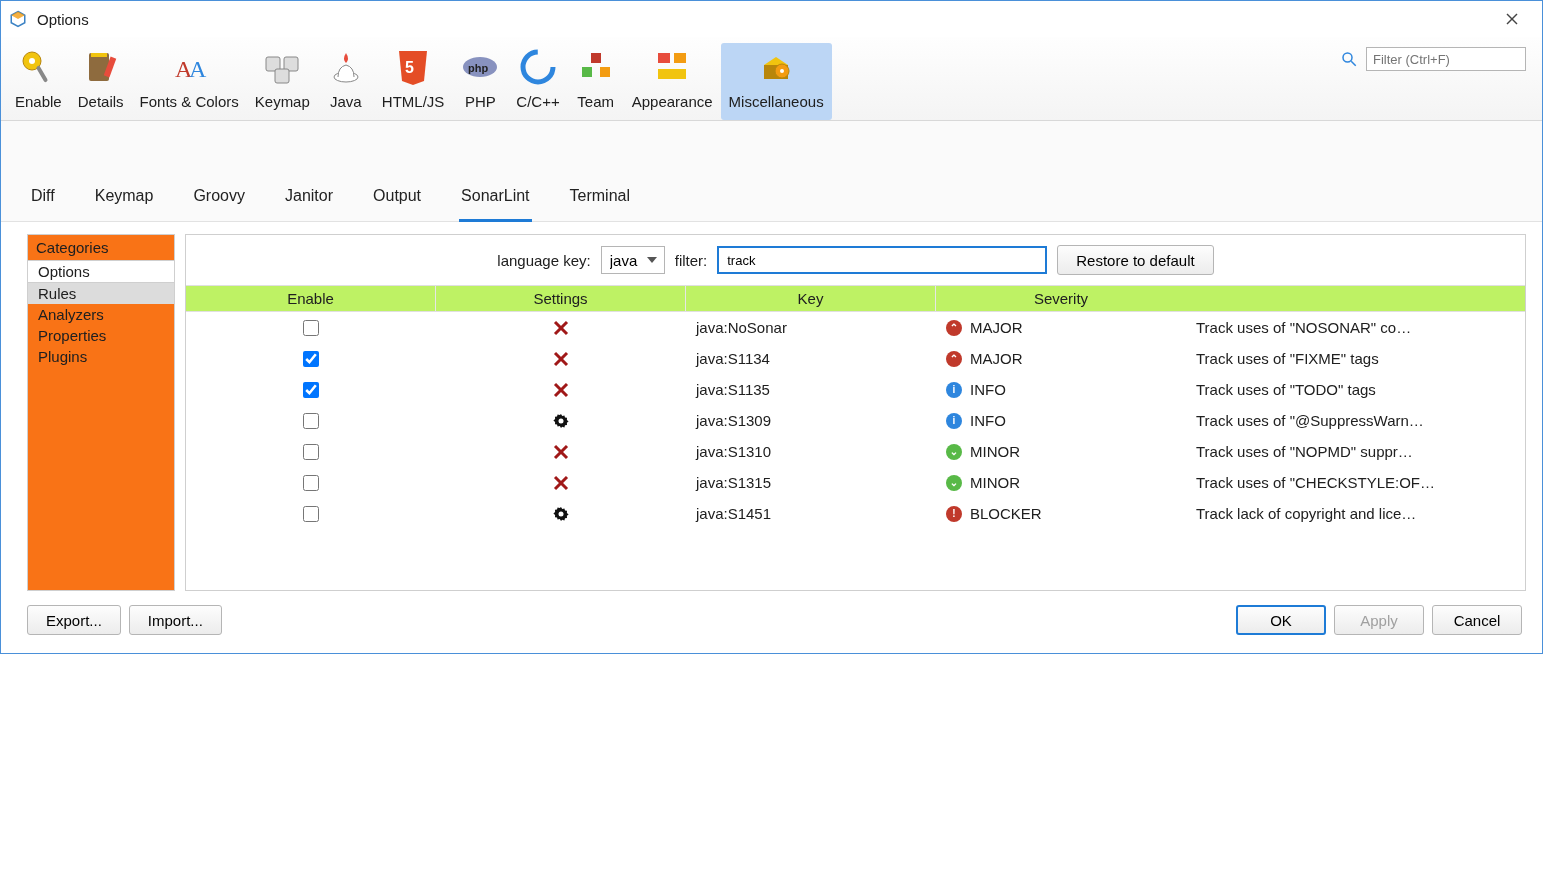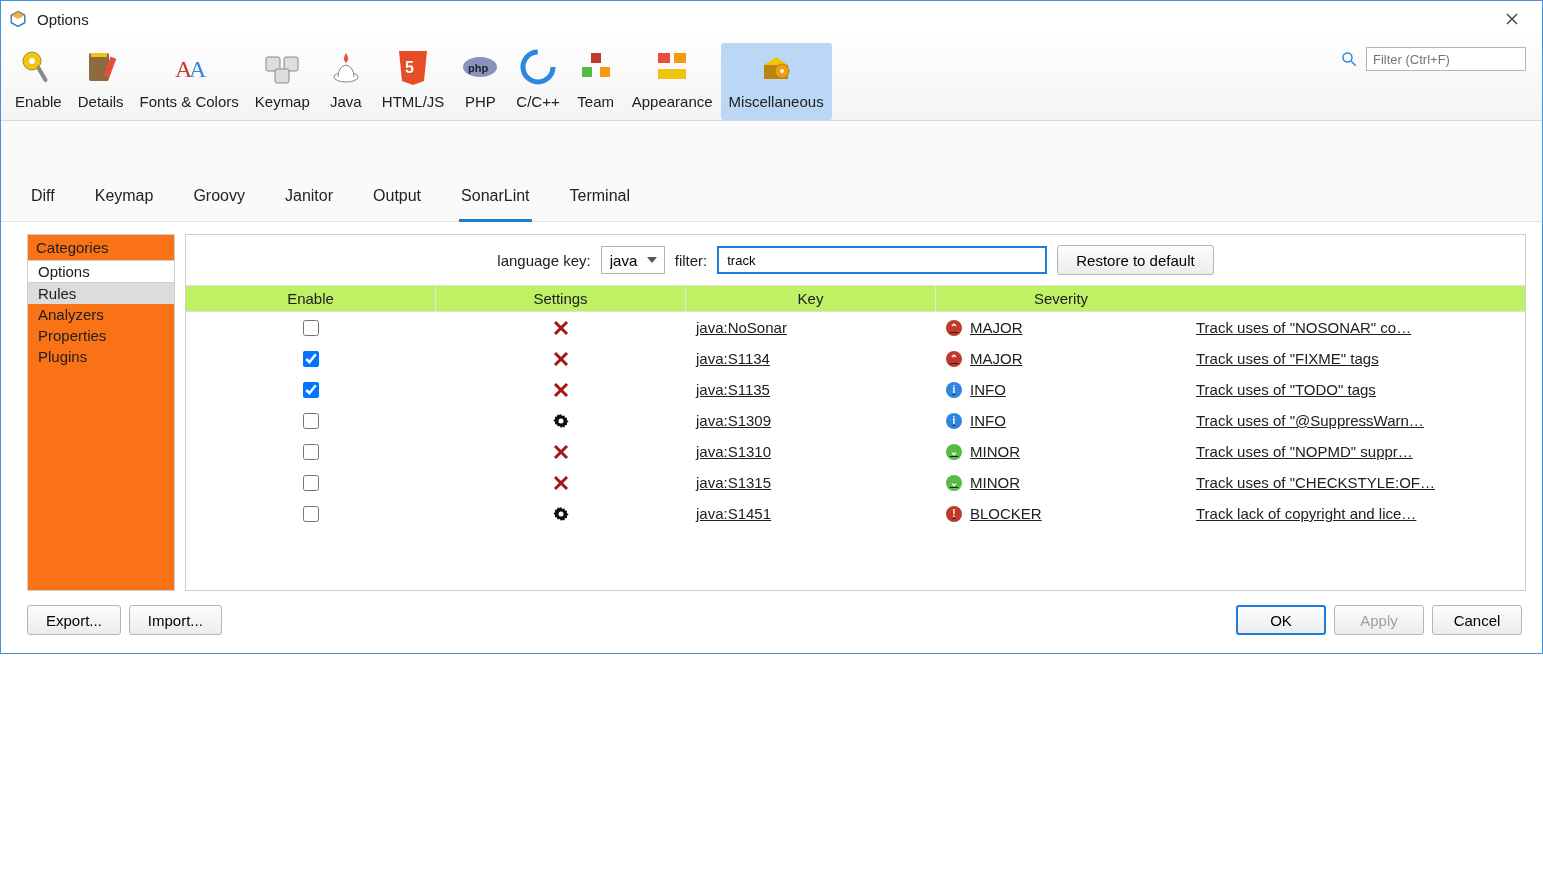--- a/index.html
+++ b/index.html
@@ -41,21 +41,21 @@
   .select-wrap::after { content: ""; position: absolute; right: 8px; top: 50%; width: 0; height: 0; border-left: 5px solid transparent; border-right: 5px solid transparent; border-top: 6px solid #555; transform: translateY(-50%); pointer-events: none; }
   .filters input[type=text] { height: 28px; width: 330px; border: 2px solid #1e7bd6; padding: 0 8px; font-size: 13px; }
   .filters button { height: 30px; padding: 0 18px; border: 1px solid #b5b5b5; background: linear-gradient(#fdfdfd,#ececec); border-radius: 3px; cursor: pointer; font-size: 15px; }
   
   .table { flex: 1; overflow: hidden; display: flex; flex-direction: column; }
   .thead, .trow { display: grid; grid-template-columns: 250px 250px 250px 250px 1fr; align-items: center; }
   .thead { border-top: 1px solid #e0e0e0; border-bottom: 1px solid #e0e0e0; background: #bef264; }
   .th { padding: 4px 10px; text-align: center; font-size: 15px; border-right: 1px solid #e6e6e6; }
   .th:last-child { border-right: none; }
   .tbody { flex: 1; overflow: auto; }
-  .trow { height: 31px; text-decoration: underline; }
+  .trow { height: 31px; }
   .td { padding: 2px 10px; font-size: 15px; display: flex; align-items: center; overflow: hidden; white-space: nowrap; text-overflow: ellipsis; }
   .td.center { justify-content: center; }
   .td.key, .td.details { justify-content: flex-start; }
   .sev { display: flex; align-items: center; gap: 8px; }
   .sev-icon { width: 16px; height: 16px; border-radius: 50%; display: inline-flex; align-items: center; justify-content: center; font-size: 10px; font-weight: bold; color: #fff; flex: 0 0 16px; }
   .sev-major   { background: #c0392b; }
   .sev-info    { background: #2e86de; }
   .sev-minor   { background: #58b947; }
   .sev-blocker { background: #c0392b; }
   .settings-x svg { width: 16px; height: 16px; stroke: #a01818; stroke-width: 3; }

